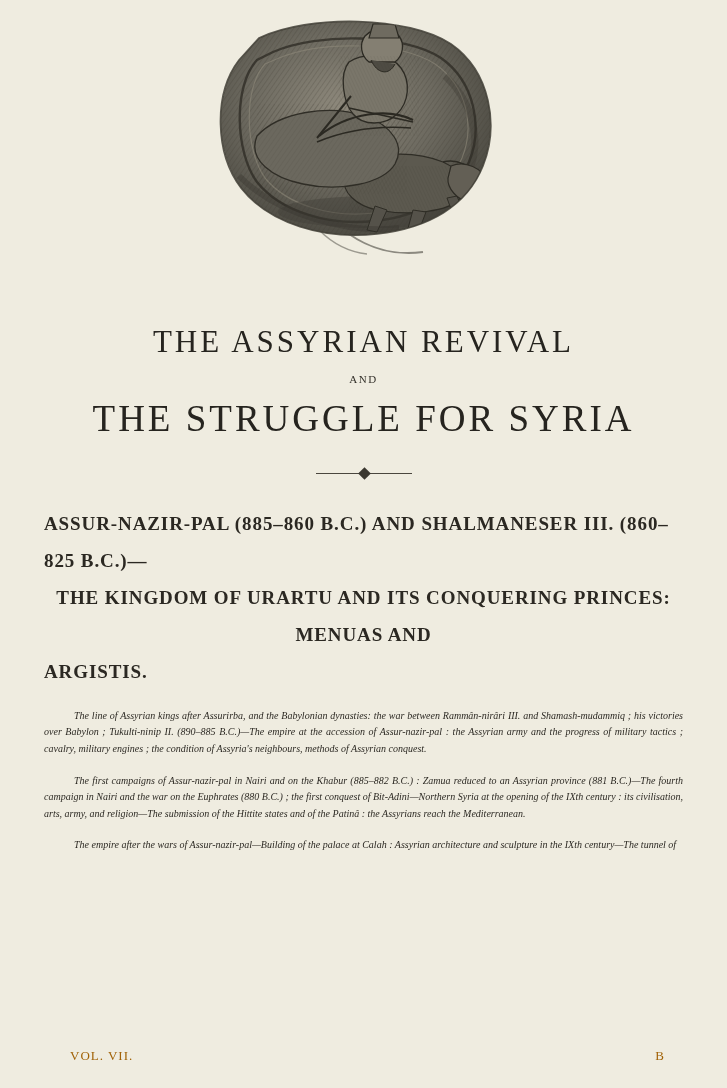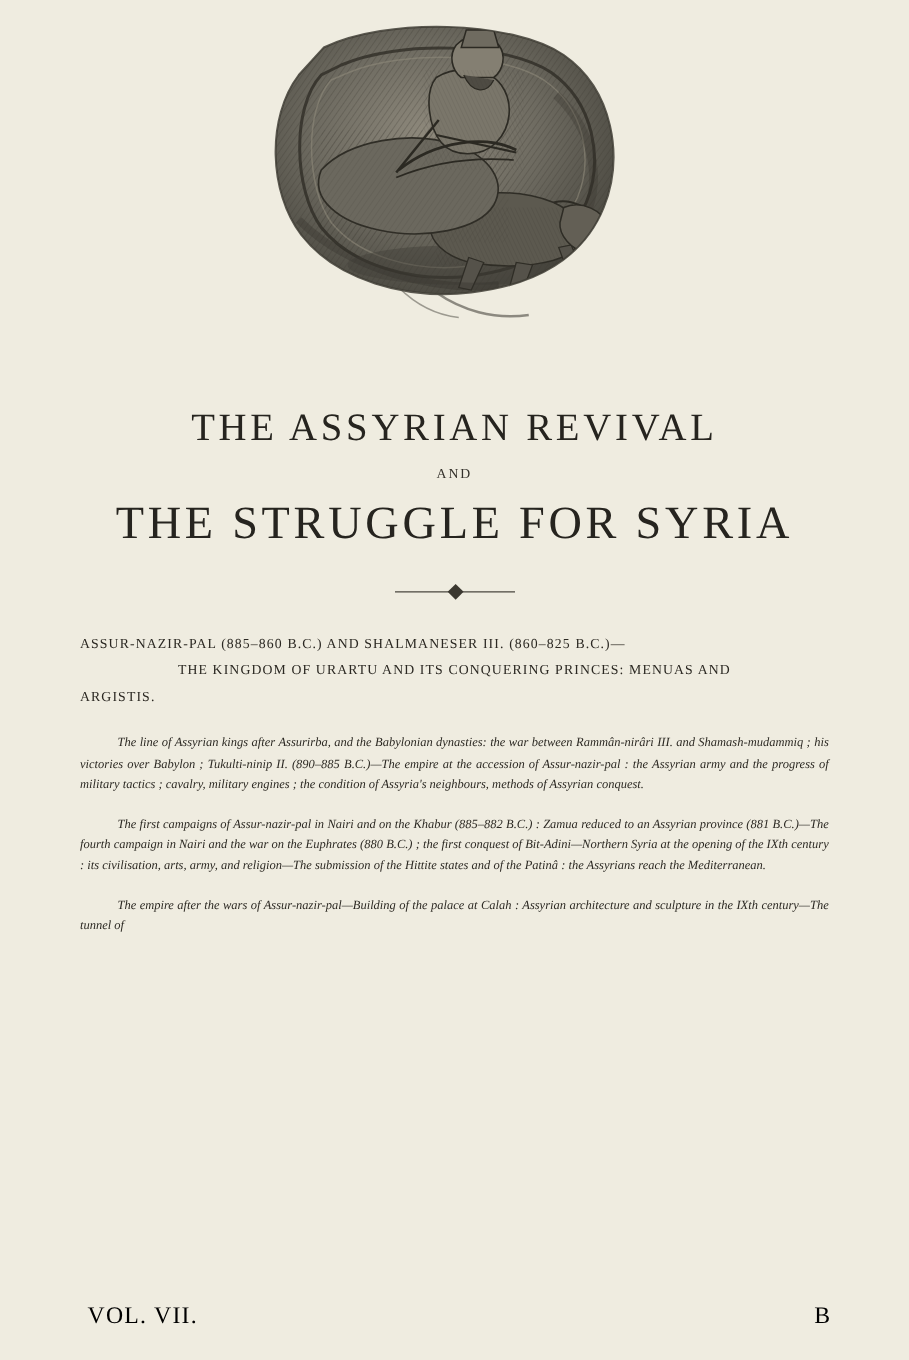--- a/index.html
+++ b/index.html
@@ -13,21 +13,21 @@
     font-family: "Liberation Serif", serif;
     color: #2e2b26;
     position: relative;
     overflow: hidden;
   }
   .page {
     position: relative;
     width: 727px;
     height: 1088px;
     box-sizing: border-box;
-    padding: 0 64px;
+    padding: 0 44px;
   }
 
   
   .vignette {
     width: 100%;
     height: 292px;
     display: flex;
     align-items: center;
     justify-content: center;
     padding-top: 8px;
@@ -91,26 +91,27 @@
     top: 1px;
     left: 44px;
     width: 9px;
     height: 9px;
     background: #3b3830;
     transform: rotate(45deg);
   }
 
   
   .smallcaps-head {
-    font-size: 11px;
+    font-size: 19px;
     letter-spacing: 0.9px;
     line-height: 1.95;
     color: #2b2822;
     text-align: left;
     margin: 0 0 18px 0;
+    font-weight: bold;
   }
   .smallcaps-head .l1 { display: block; text-align: left; }
   .smallcaps-head .l2 { display: block; text-align: center; }
   .smallcaps-head .l3 { display: block; text-align: left; }
   .sc { font-variant: small-caps; }
 
   
   .synopsis p {
     font-style: italic;
     font-size: 10px;
@@ -124,23 +125,23 @@
 
   
   .footer {
     position: absolute;
     left: 44px;
     right: 44px;
     bottom: 24px;
     display: flex;
     align-items: baseline;
     justify-content: space-between;
-    font-size: 19px;
+    font-size: 13px;
     letter-spacing: 1px;
-    color: #000000;
+    color: #a16207;
   }
   .footer .vol { font-variant: small-caps; padding-left: 26px; }
   .footer .sig { padding-right: 18px; }
 </style>
 </head>
 <body>
 
 <div class="page">
 
   <div class="vignette">

